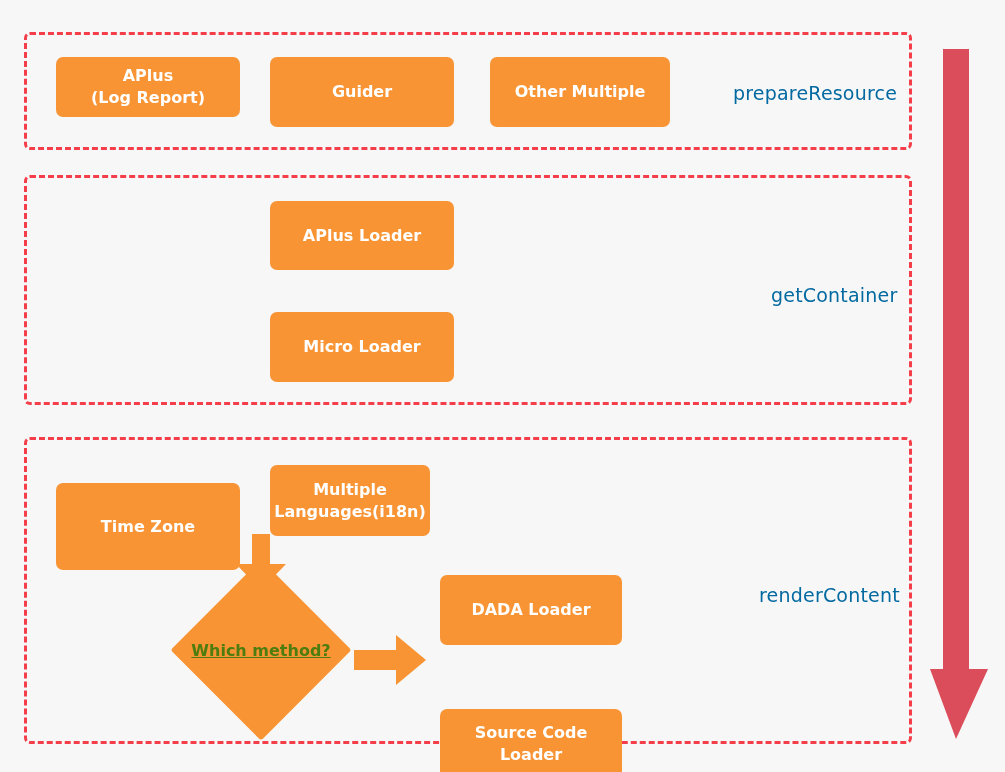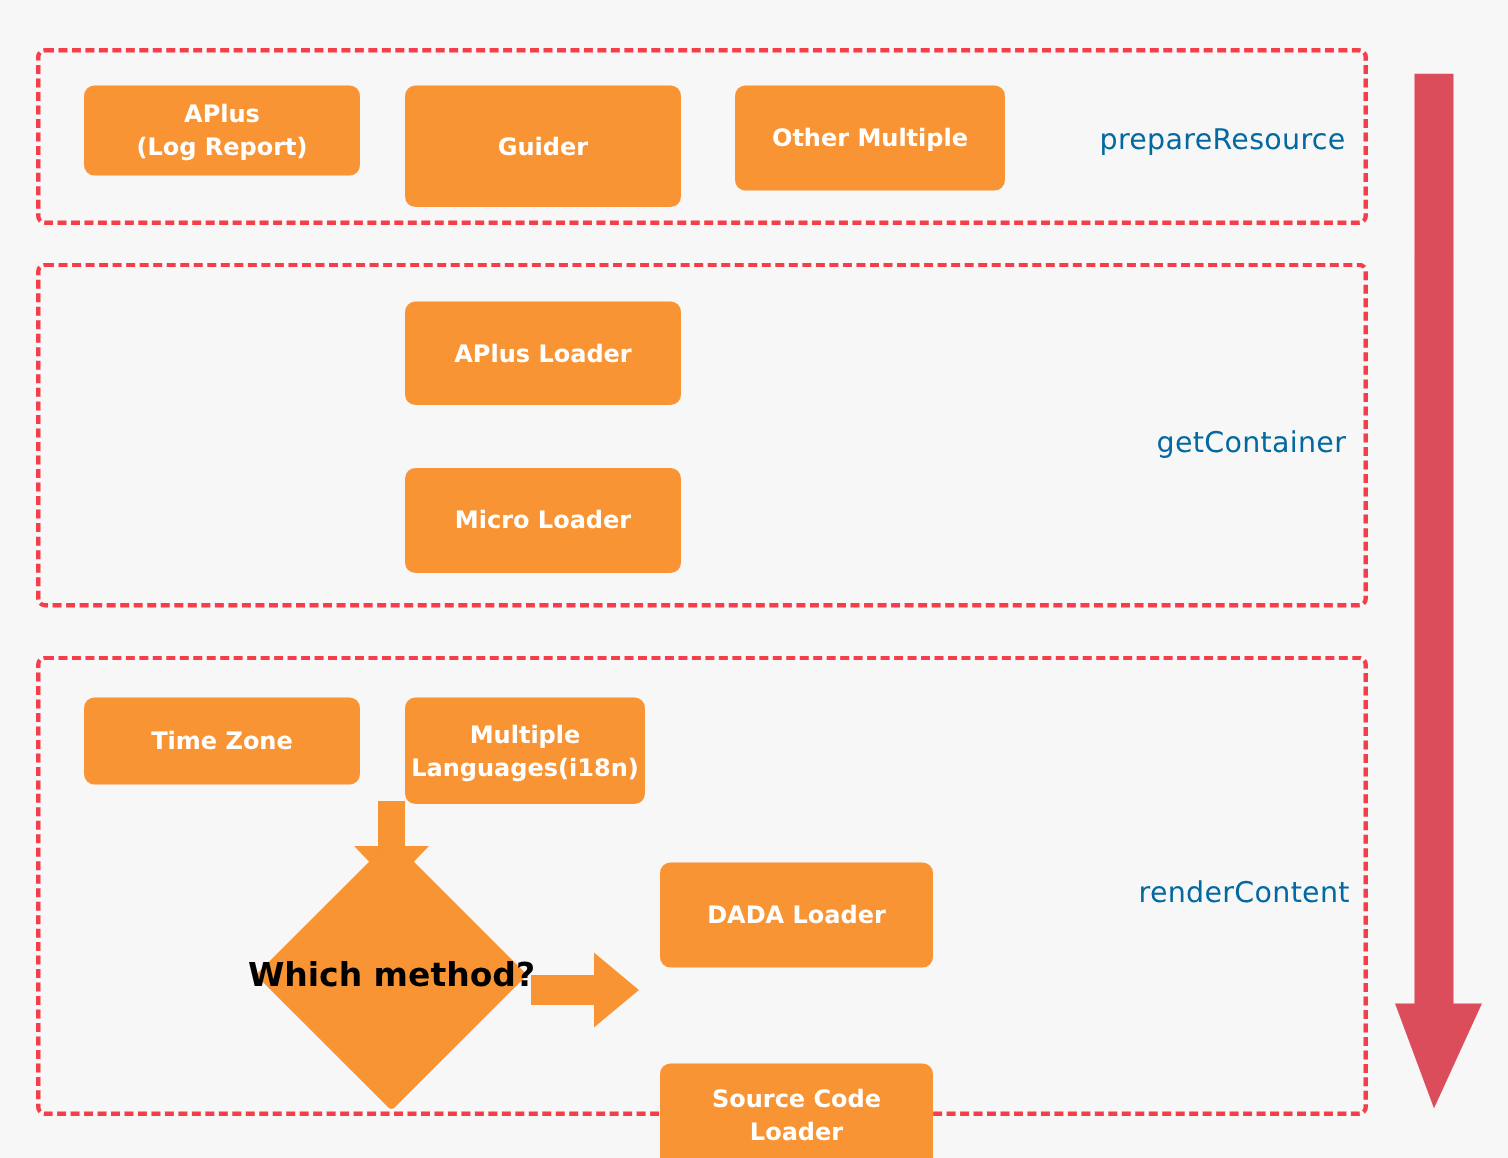--- a/index.html
+++ b/index.html
@@ -74,25 +74,26 @@
     height: 128px;
     margin-left: -64px;
     margin-top: -64px;
     background: #f89434;
     transform: rotate(45deg);
     border-radius: 3px;
   }
   .diamond-text {
     position: relative;
     z-index: 2;
-    color: #000000;
+    color: #4d7c0f;
     font-family: "DejaVu Sans", sans-serif;
-    font-size: 22px;
+    font-size: 16px;
     font-weight: 700;
     white-space: nowrap;
+    text-decoration: underline;
   }
 
   
   .arrow-down-small {
     position: absolute;
   }
   .arrow-right-small {
     position: absolute;
   }
 
@@ -104,37 +105,37 @@
 </head>
 <body>
 
 <div id="canvas">
 
   <div class="phase" style="left:24px; top:32px; width:888px; height:118px;"></div>
 
   <div class="node" style="left:56px; top:57px; width:184px; height:60px;">APlus
 (Log Report)</div>
 
-  <div class="node" style="left:270px; top:57px; width:184px; height:81px;">Guider</div>
+  <div class="node" style="left:270px; top:57px; width:184px; height:70px;">Guider</div>
 
   <div class="node" style="left:490px; top:57px; width:180px; height:70px;">Other Multiple</div>
 
   <div class="phase-label" style="left:733px; top:82px; width:170px;">prepareResource</div>
 
   <div class="phase" style="left:24px; top:175px; width:888px; height:230px;"></div>
 
   <div class="node" style="left:270px; top:201px; width:184px; height:69px;">APlus Loader</div>
 
   <div class="node" style="left:270px; top:312px; width:184px; height:70px;">Micro Loader</div>
 
   <div class="phase-label" style="left:771px; top:284px; width:140px;">getContainer</div>
 
   <div class="phase" style="left:24px; top:437px; width:888px; height:307px;"></div>
 
-  <div class="node" style="left:56px; top:465px; width:184px; height:58px;">Time Zone</div>
+  <div class="node" style="left:56px; top:483px; width:184px; height:87px;">Time Zone</div>
 
   <div class="node" style="left:270px; top:465px; width:160px; height:71px;">Multiple
 Languages(i18n)</div>
 
   <div class="arrow-down-small" style="left:228px; top:534px; width:66px; height:56px;">
     <svg width="66" height="56" viewBox="0 0 66 56" xmlns="http://www.w3.org/2000/svg">
       <polygon points="24,0 42,0 42,30 58,30 33,56 8,30 24,30" fill="#f89434"></polygon>
     </svg>
   </div>
 

